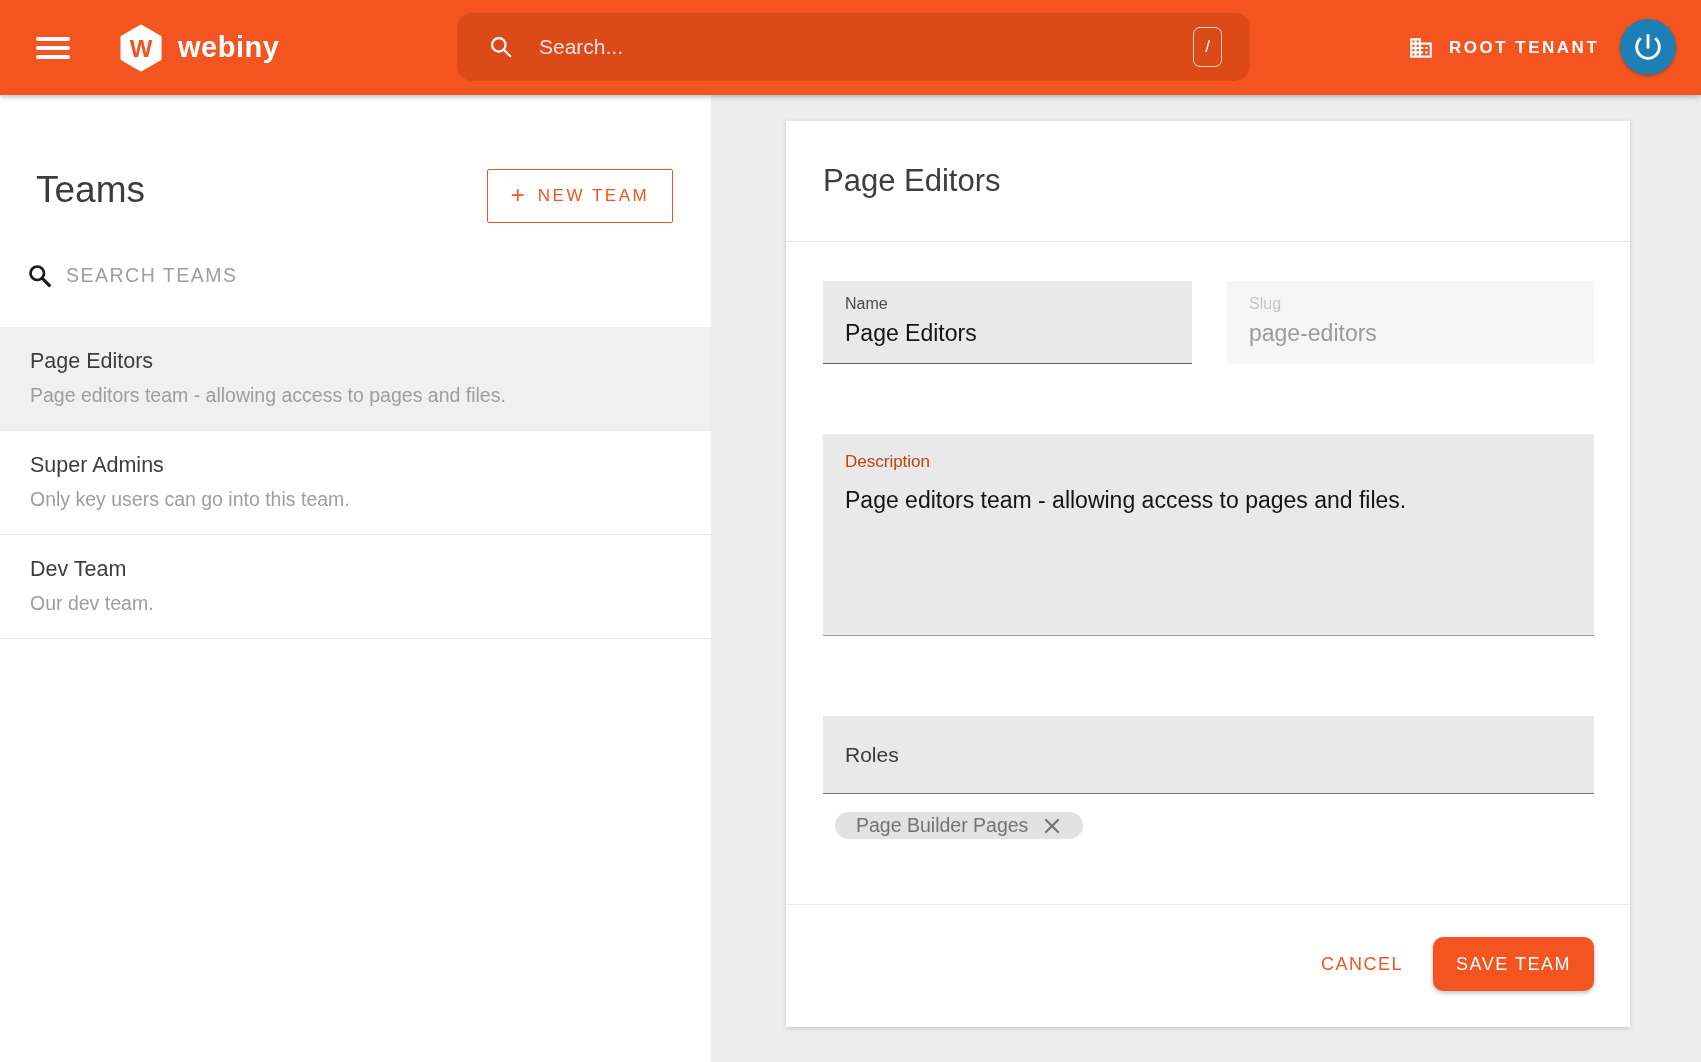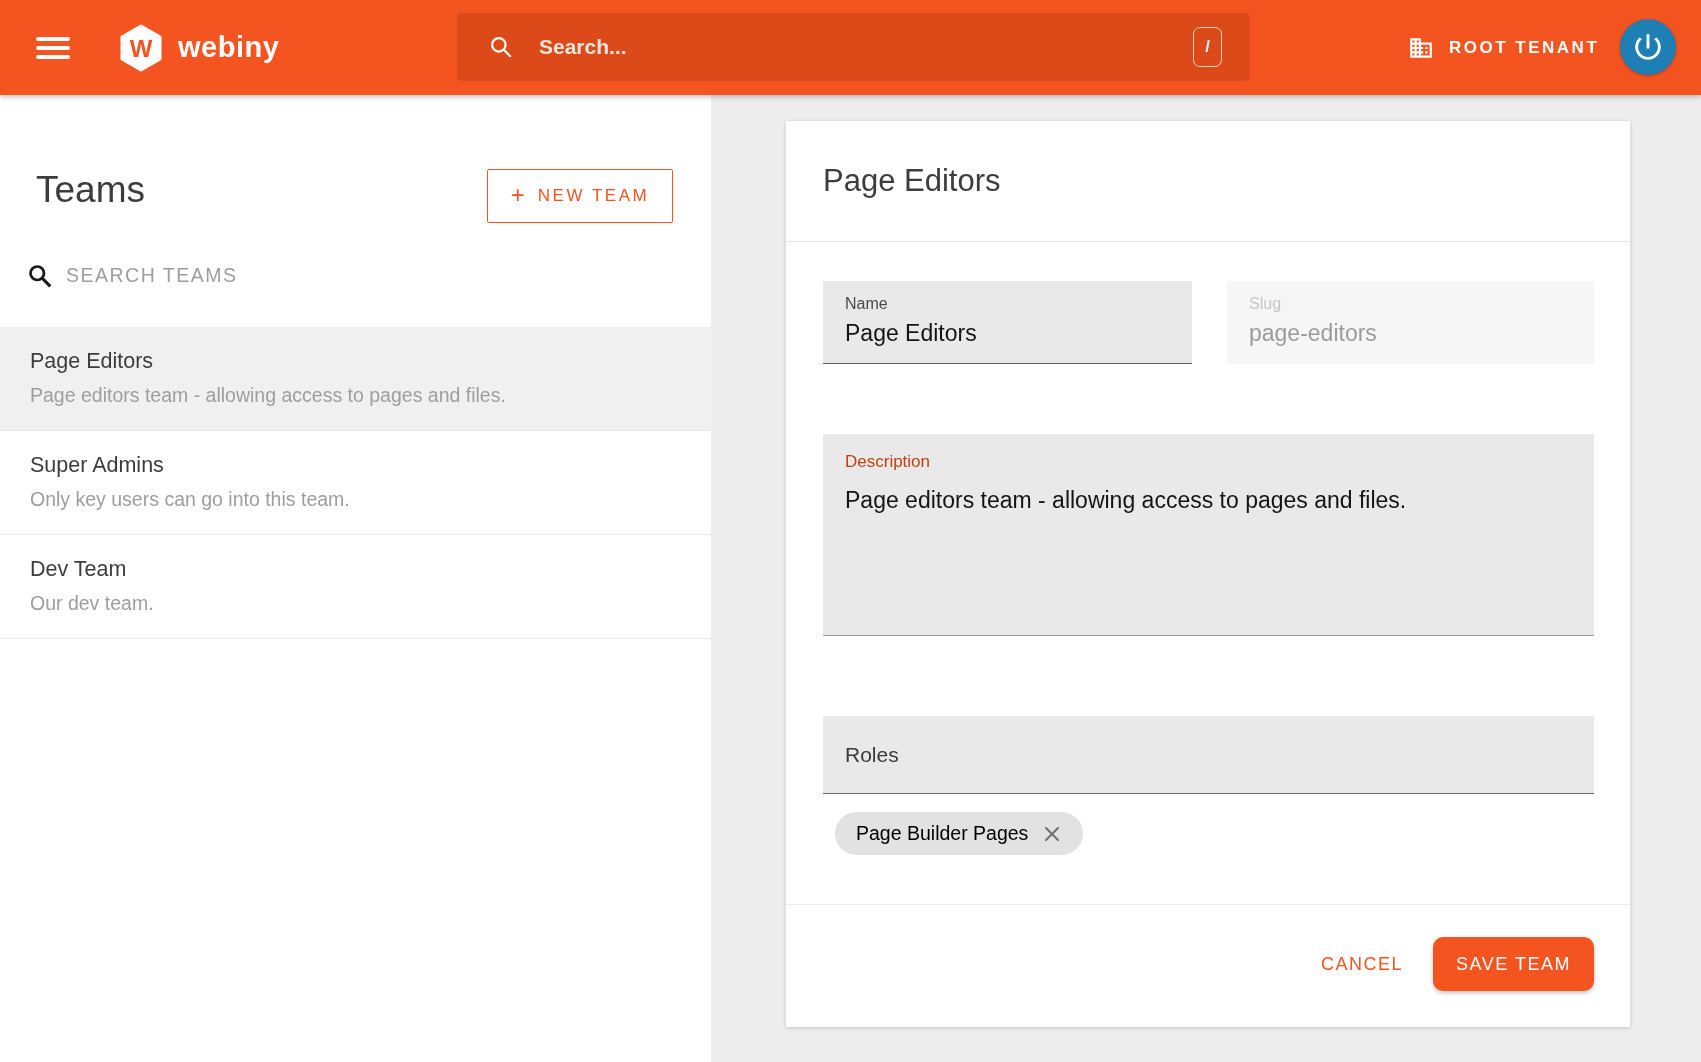--- a/index.html
+++ b/index.html
@@ -19,21 +19,21 @@
     box-shadow:0 2px 5px rgba(0,0,0,.25);
   }
   .hamburger { position:absolute; left:36px; top:37px; width:34px; height:22px;
     display:flex; flex-direction:column; justify-content:space-between; cursor:pointer; }
   .hamburger span { display:block; width:34px; height:4px; background:#fff; border-radius:2px; }
   .logo { position:absolute; left:119px; top:0; height:95px; display:flex; align-items:center; gap:15px; }
   .wordmark { color:#fff; font-size:29px; font-weight:700; letter-spacing:.5px; }
 
   .searchbar {
     position:absolute; left:457px; top:13px; width:793px; height:68px;
-    background:#DD4A1A; border-radius:5px; display:flex; align-items:center;font-weight:bold;
+    background:#DD4A1A; border-radius:15px; display:flex; align-items:center;
   }
   .searchbar .mag { position:absolute; left:31px; top:21px; }
   .search-ph-top { position:absolute; left:82px; color:rgba(255,255,255,.85); font-size:21px; }
   .slash-badge {
     position:absolute; right:28px; top:14px; width:29px; height:40px;
     border:1px solid rgba(255,255,255,.75); border-radius:7px;
     color:#fff; font-size:17px; display:flex; align-items:center; justify-content:center;
   }
 
   .tenant { position:absolute; left:1408px; top:0; height:95px; display:flex; align-items:center; gap:15px; cursor:pointer;text-align:center; }
@@ -93,22 +93,22 @@
   .field-slug .f-label { color:#C6C6C6; }
   .field-slug .f-value { color:#9B9B9B; }
   .field-desc { left:37px; top:313px; width:771px; height:202px; border-bottom:1px solid #9A9A9A; cursor:text; }
   .field-desc .f-label { top:18px; font-size:17px; color:#c2410c; }
   .field-desc .f-value { top:53px; }
   .field-roles { left:37px; top:595px; width:771px; height:78px; border-bottom:1px solid #6F6F6F; cursor:pointer; }
   .field-roles .f-label { top:0; height:78px; line-height:78px; font-size:21px; color:#3A3A3A; }
 
   .chips { position:absolute; left:49px; top:691px; display:flex; gap:18px; }
   .chip {
-    height:43px; background:#E2E2E2; border-radius:21.5px; padding:12px 21px;
-    display:flex; align-items:center; gap:14px; font-size:19.5px; color:#000000;
+    height:27px; background:#E2E2E2; border-radius:21.5px; padding:12px 21px;
+    display:flex; align-items:center; gap:14px; font-size:19.5px; color:#737373;
   }
   .chip svg { cursor:pointer; display:block; }
 
   .footer-divider { position:absolute; left:0; top:783px; width:844px; height:1px; background:#ECECEC; }
   .btn-cancel {
     position:absolute; top:816px; right:227px; height:54px; background:none; border:none;
     font-family:"Liberation Sans", sans-serif;
     color:#F4541F; font-size:18px; letter-spacing:1.5px; font-weight:500; cursor:pointer;
   }
   .btn-save {

